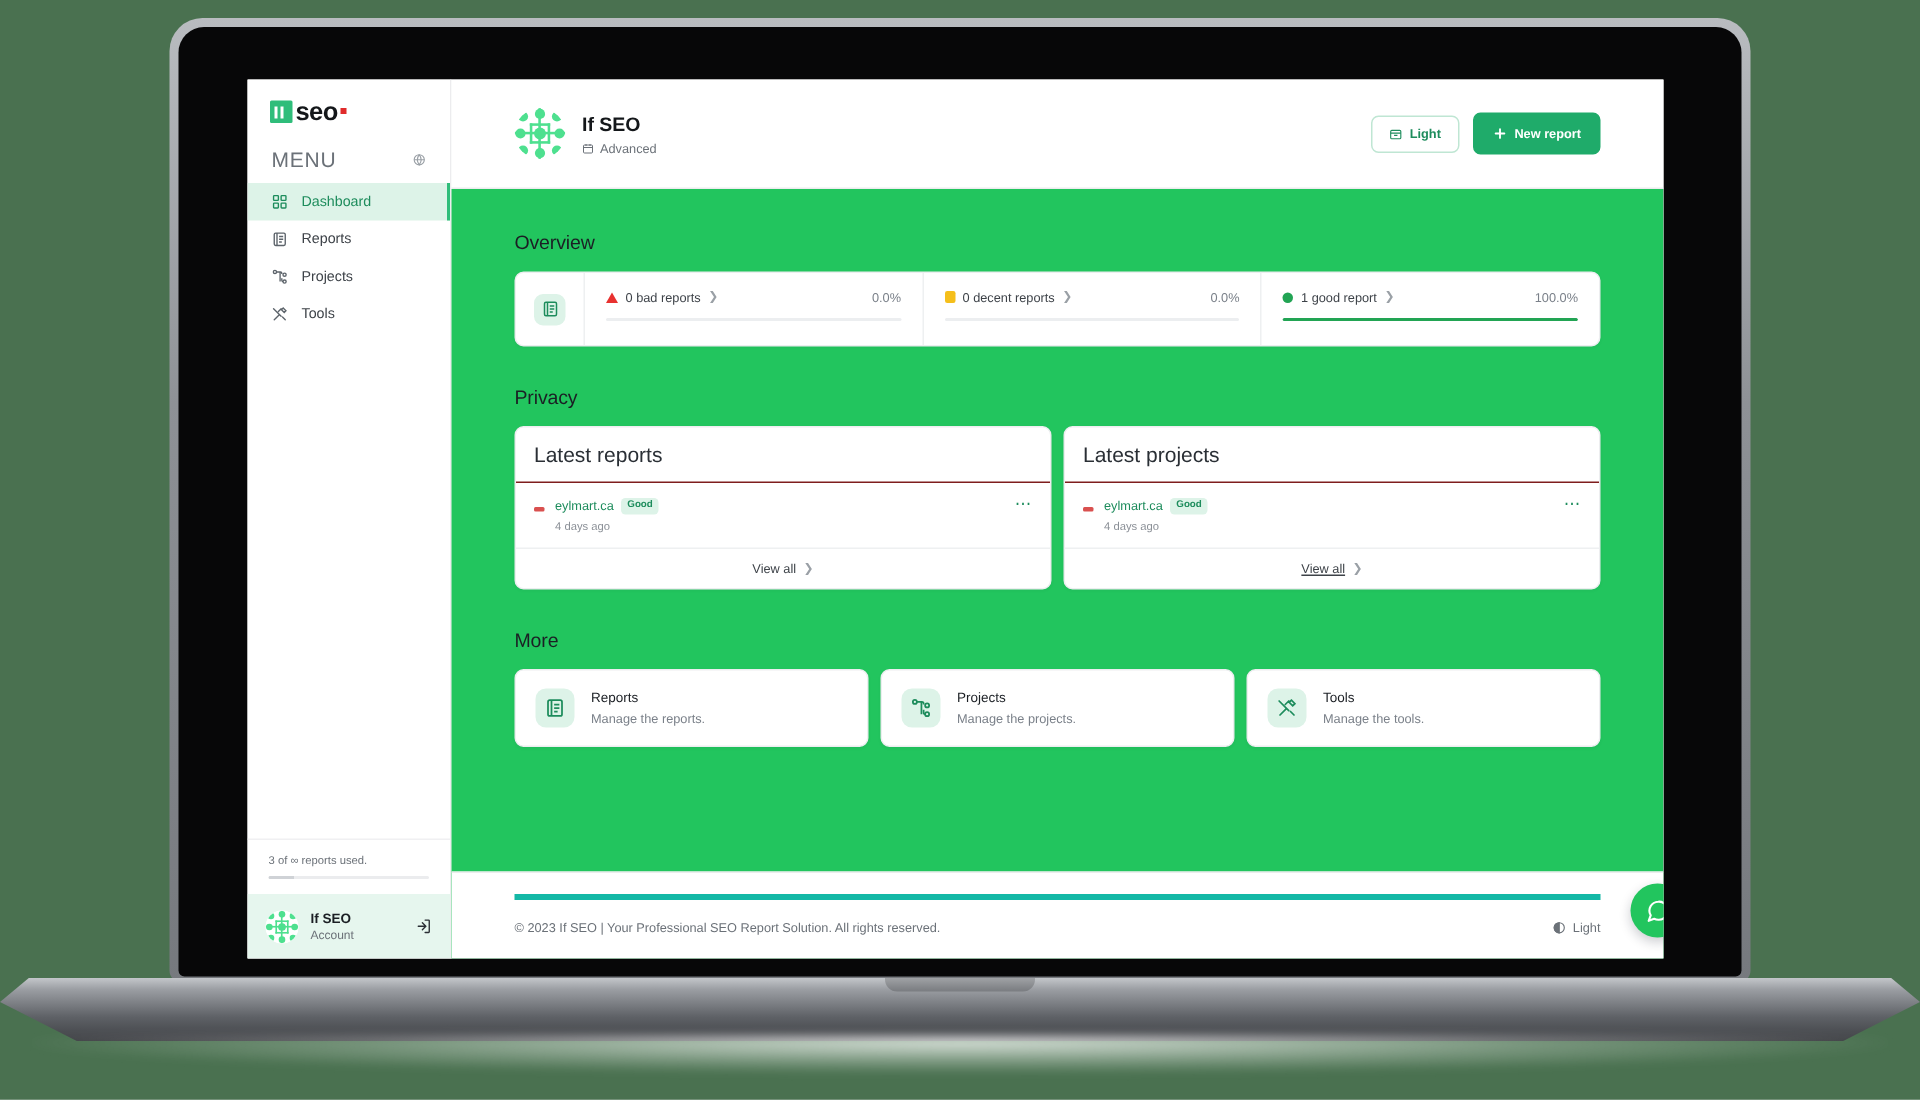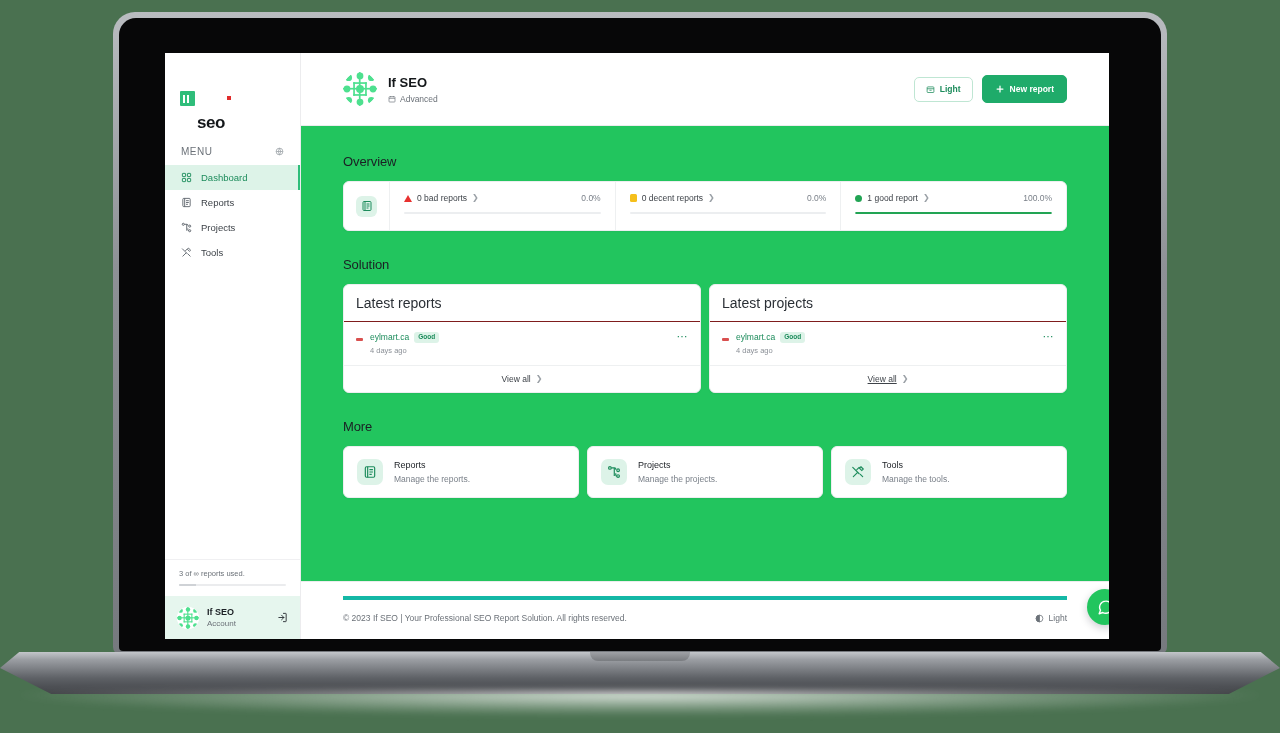--- a/index.html
+++ b/index.html
@@ -99,34 +99,33 @@
   }
   .logo-mark::after {
     content:"";
     position:absolute; left:7px; top:4px;
     width:2px; height:8px; background:#fff;
   }
   .logo-text {
     font-size: 17px; font-weight: 700; color: #14171a;
     letter-spacing: -0.4px; line-height: 15px;
     margin-left: 1px;
-    margin-top: 48px;
   }
   .logo-dot {
     width: 4px; height: 4px; background: #e02b2b;
     display:inline-block; margin-left:1px; margin-bottom:1px;
     vertical-align: bottom;
   }
 
   .menu-head {
     display:flex; align-items:center; justify-content:space-between;
     padding: 6px 16px 8px 16px;
   }
   .menu-head-label {
-    font-size: 10px; color:#6b7178; letter-spacing: 0.5px;
+    font-size: 14px; color:#6b7178; letter-spacing: 0.5px;
   }
   .menu-head-icon { color:#9aa0a6; display:flex; }
 
   .nav-item {
     display:flex; align-items:center; gap:9px;
     padding: 7px 16px;
     font-size: 9.5px; color:#3d4248;
     position:relative;
     cursor:pointer;
   }
@@ -593,21 +592,21 @@
                     <span class="ov-pct">100.0%</span>
                   </div>
                   <div class="ov-bar">
                     <div class="ov-bar-fill" style="width:100%;background:#22a454"></div>
                   </div>
                 </div>
               </div>
             </section>
 
             <section class="section">
-              <h2 class="section-title">Solution</h2>
+              <h2 class="section-title">Privacy</h2>
 
               <div id="activity-grid">
 
                 <div class="card act-card">
                   <div class="act-head">Latest reports</div>
                   <div class="act-body">
                     <div class="act-row">
                       <span class="fav"></span>
                       <span class="act-main">
                         <span class="act-title-row">

